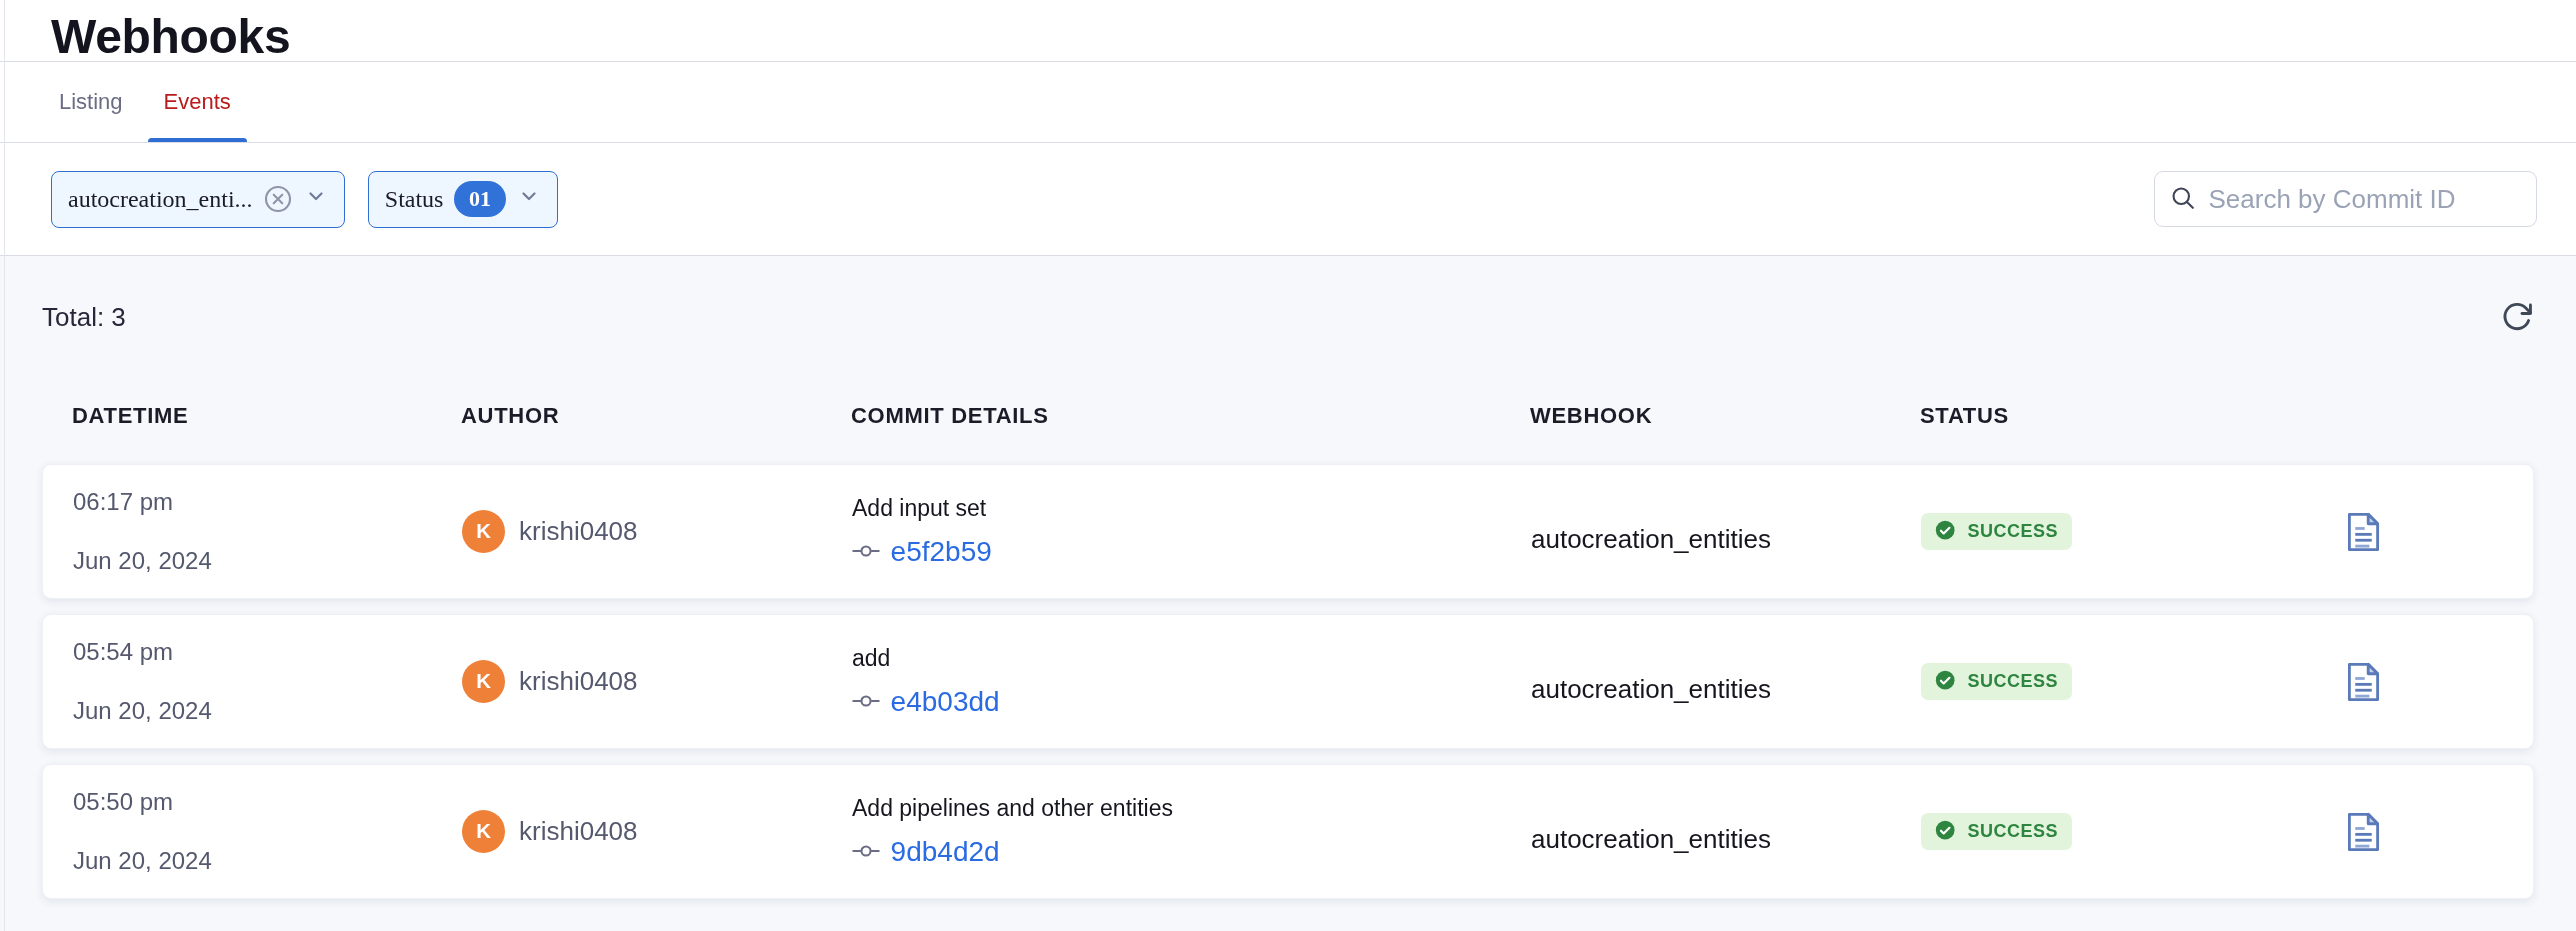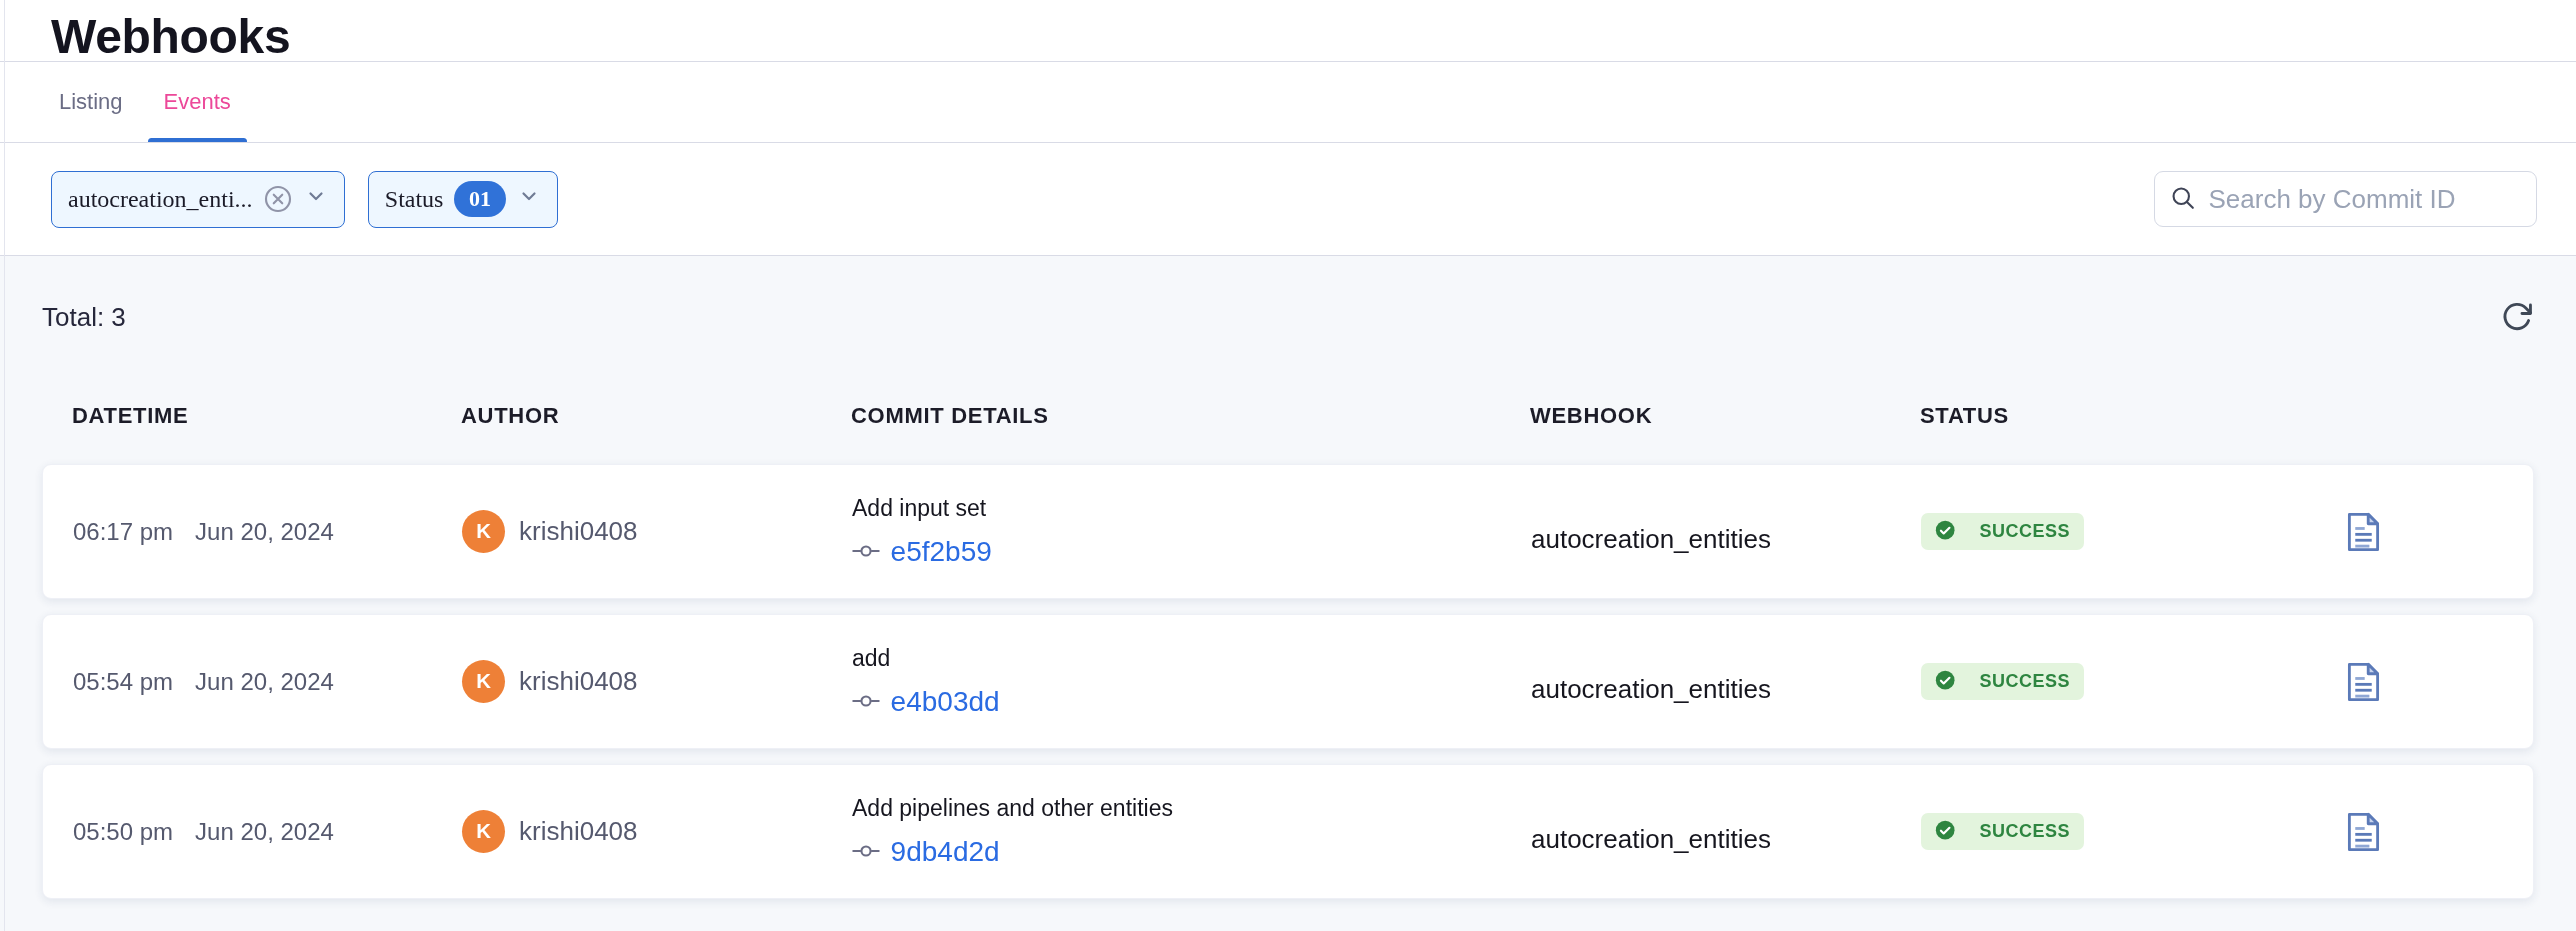--- a/index.html
+++ b/index.html
@@ -26,48 +26,48 @@
   .left-hairline {
     position: absolute; left: 3.5px; top: 0; bottom: 0; width: 0.9px;
     background: #e3e5ee; z-index: 5;
   }
   
   .titlebar { height: 62px; padding: 9px 0 0 51px; border-bottom: 0.9px solid var(--divider); }
   .titlebar h1 { font-size: 48px; font-weight: 700; color: #14141f; letter-spacing: -0.3px; }
   
   .tabs { height: 81px; border-bottom: 0.9px solid var(--divider); display: flex; align-items: center; padding-left: 43px; gap: 9px; }
   .tab { position: relative; height: 100%; display: flex; align-items: center; padding: 0 16px; font-size: 22px; color: #6b6d85; cursor: pointer; }
-  .tab.active { color: #ec4899; }
+  .tab.active { color: #b91c1c; }
   .tab.active::after { content: ""; position: absolute; left: 0; right: 0; bottom: 0; height: 4.4px; background: var(--primary); border-radius: 3.5px 3.5px 0 0; }
   
   .filterbar { height: 113px; border-bottom: 0.9px solid var(--divider); display: flex; align-items: center; padding: 0 39px 0 51px; gap: 23px; }
   .chip { display: inline-flex; align-items: center; height: 57px; background: var(--chip-bg); border: 1.8px solid var(--chip-border); border-radius: 8px; padding: 0 16px; gap: 10.6px; font-size: 24px; color: #1b1b28; cursor: pointer; font-family: Liberation Serif, serif; }
   .chip .icon-btn { display: inline-flex; cursor: pointer; }
   .count-pill { background: var(--count-bg); color: #fff; font-weight: 700; font-size: 22px; border-radius: 886px; padding: 5.3px 15px; }
   .search { margin-left: auto; width: 383px; height: 56px; border: 1.8px solid #d5d9e4; border-radius: 9px; display: flex; align-items: center; padding: 16px 14px; gap: 11.5px; background: #fff; }
   .search input { border: none; outline: none; font-size: 26px; color: #4a5160; width: 100%; background: transparent; font-family: inherit; }
   .search input::placeholder { color: #9aa3b5; }
   
   .content { height: 675px; background: var(--section-bg); padding: 0 42px; }
   .total-row { display: flex; justify-content: space-between; align-items: center; padding-top: 44px; }
   .total { font-size: 26px; color: #26273b; }
   .refresh { background: none; border: none; cursor: pointer; display: inline-flex; padding: 0; }
   .grid { display: grid; grid-template-columns: 389px 390px 679px 390px 426px 1fr; align-items: center; }
   .thead { margin-top: 69px; padding-left: 30px; }
   .thead span { font-size: 22px; font-weight: 700; color: #1c1c28; letter-spacing: 0.7px; }
   .rows { margin-top: 35px; display: flex; flex-direction: column; gap: 15px; }
   .row { height: 135px; background: #ffffff; border-radius: 9px; padding-left: 30px; box-shadow: 0 2.7px 8px rgba(35,55,95,0.09); border: 0.9px solid #eef0f6; }
-  .cell-datetime { font-size: 24px; color: #55596e; display: flex; flex-direction: row; gap: 22px; }
+  .cell-datetime { font-size: 24px; color: #55596e; display: flex; flex-direction: column; gap: 31px; }
   .cell-author { display: flex; align-items: center; gap: 14px; font-size: 26px; color: #55596e; }
   .avatar { width: 43px; height: 43px; border-radius: 50%; background: var(--avatar-bg); color: #fff; font-weight: 700; font-size: 20.4px; display: flex; align-items: center; justify-content: center; flex: none; }
   .cell-commit .msg { font-size: 23px; color: #16161f; margin-bottom: 14px; }
   .link-row { display: flex; align-items: center; gap: 10.6px; }
   .commit-link { font-size: 28px; color: var(--link); text-decoration: none; cursor: pointer; }
   .cell-webhook { font-size: 26px; color: #16161f; margin-top: 16px; }
-  .badge { display: inline-flex; align-items: center; gap: 24px; background: var(--success-bg); border-radius: 7px; padding: 7px 14px; }
+  .badge { display: inline-flex; align-items: center; gap: 12px; background: var(--success-bg); border-radius: 7px; padding: 7px 14px; }
   .badge .badge-label { font-size: 18px; font-weight: 700; color: var(--success-text); letter-spacing: 0.5px; }
   .badge circle { fill: var(--success-text); }
   .cell-doc { display: flex; }
   .doc-btn { background: none; border: none; cursor: pointer; display: inline-flex; padding: 0; }
 </style>
 </head>
 <body>
 
 <div class="left-hairline"></div>
 

